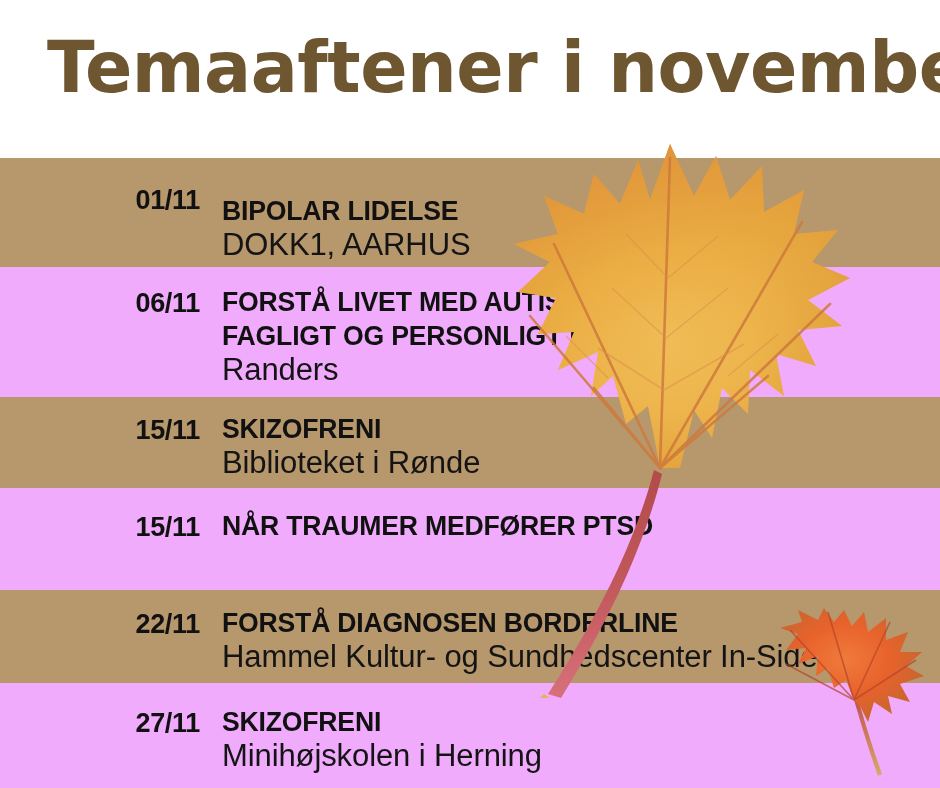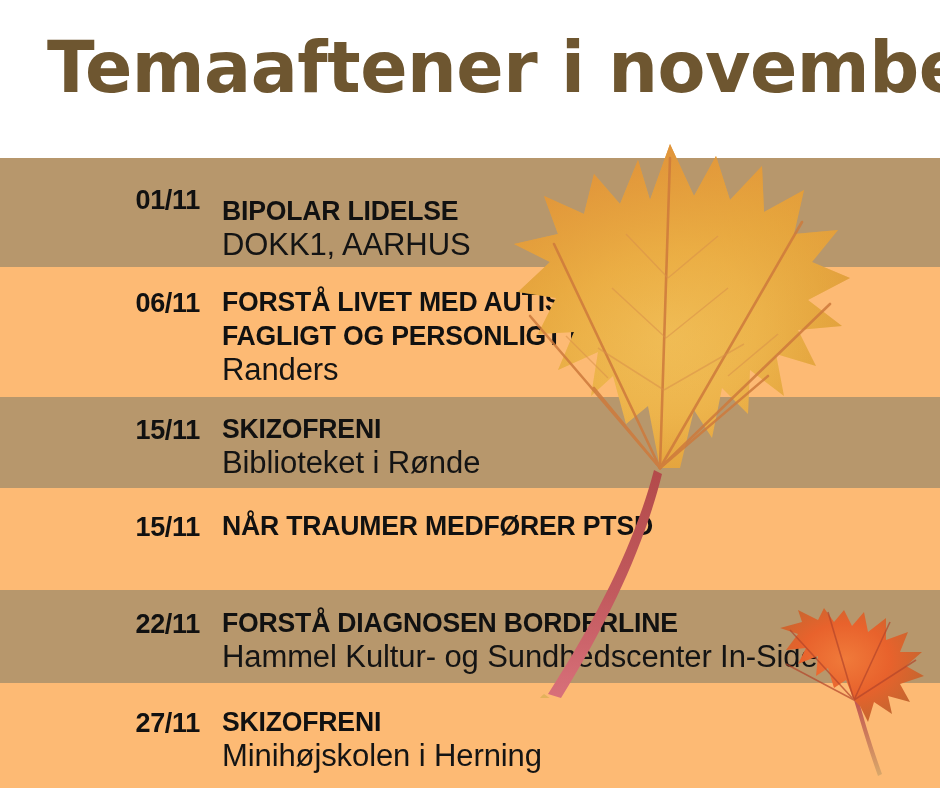--- a/index.html
+++ b/index.html
@@ -25,21 +25,21 @@
     letter-spacing:-0.5px;
     color:#6E5630;
     white-space:nowrap;
     transform:scaleX(0.97);transform-origin:left top;
   }
 
   
   #rows{position:absolute;left:0;top:158px;width:940px;height:630px;}
   .row{position:absolute;left:0;width:940px;box-sizing:border-box;}
   .row.dark{background:#B7976C;}
-  .row.light{background:#fdba74;}
+  .row.light{background:#f0abfc;}
 
   .row-date{
     position:absolute;left:0;width:200px;text-align:right;
     font-family:"Liberation Sans", sans-serif;
     font-weight:700;font-size:27px;letter-spacing:-0.3px;color:#111111;
   }
   .row-body{
     position:absolute;left:222px;right:0;
   }
   .row-title{

